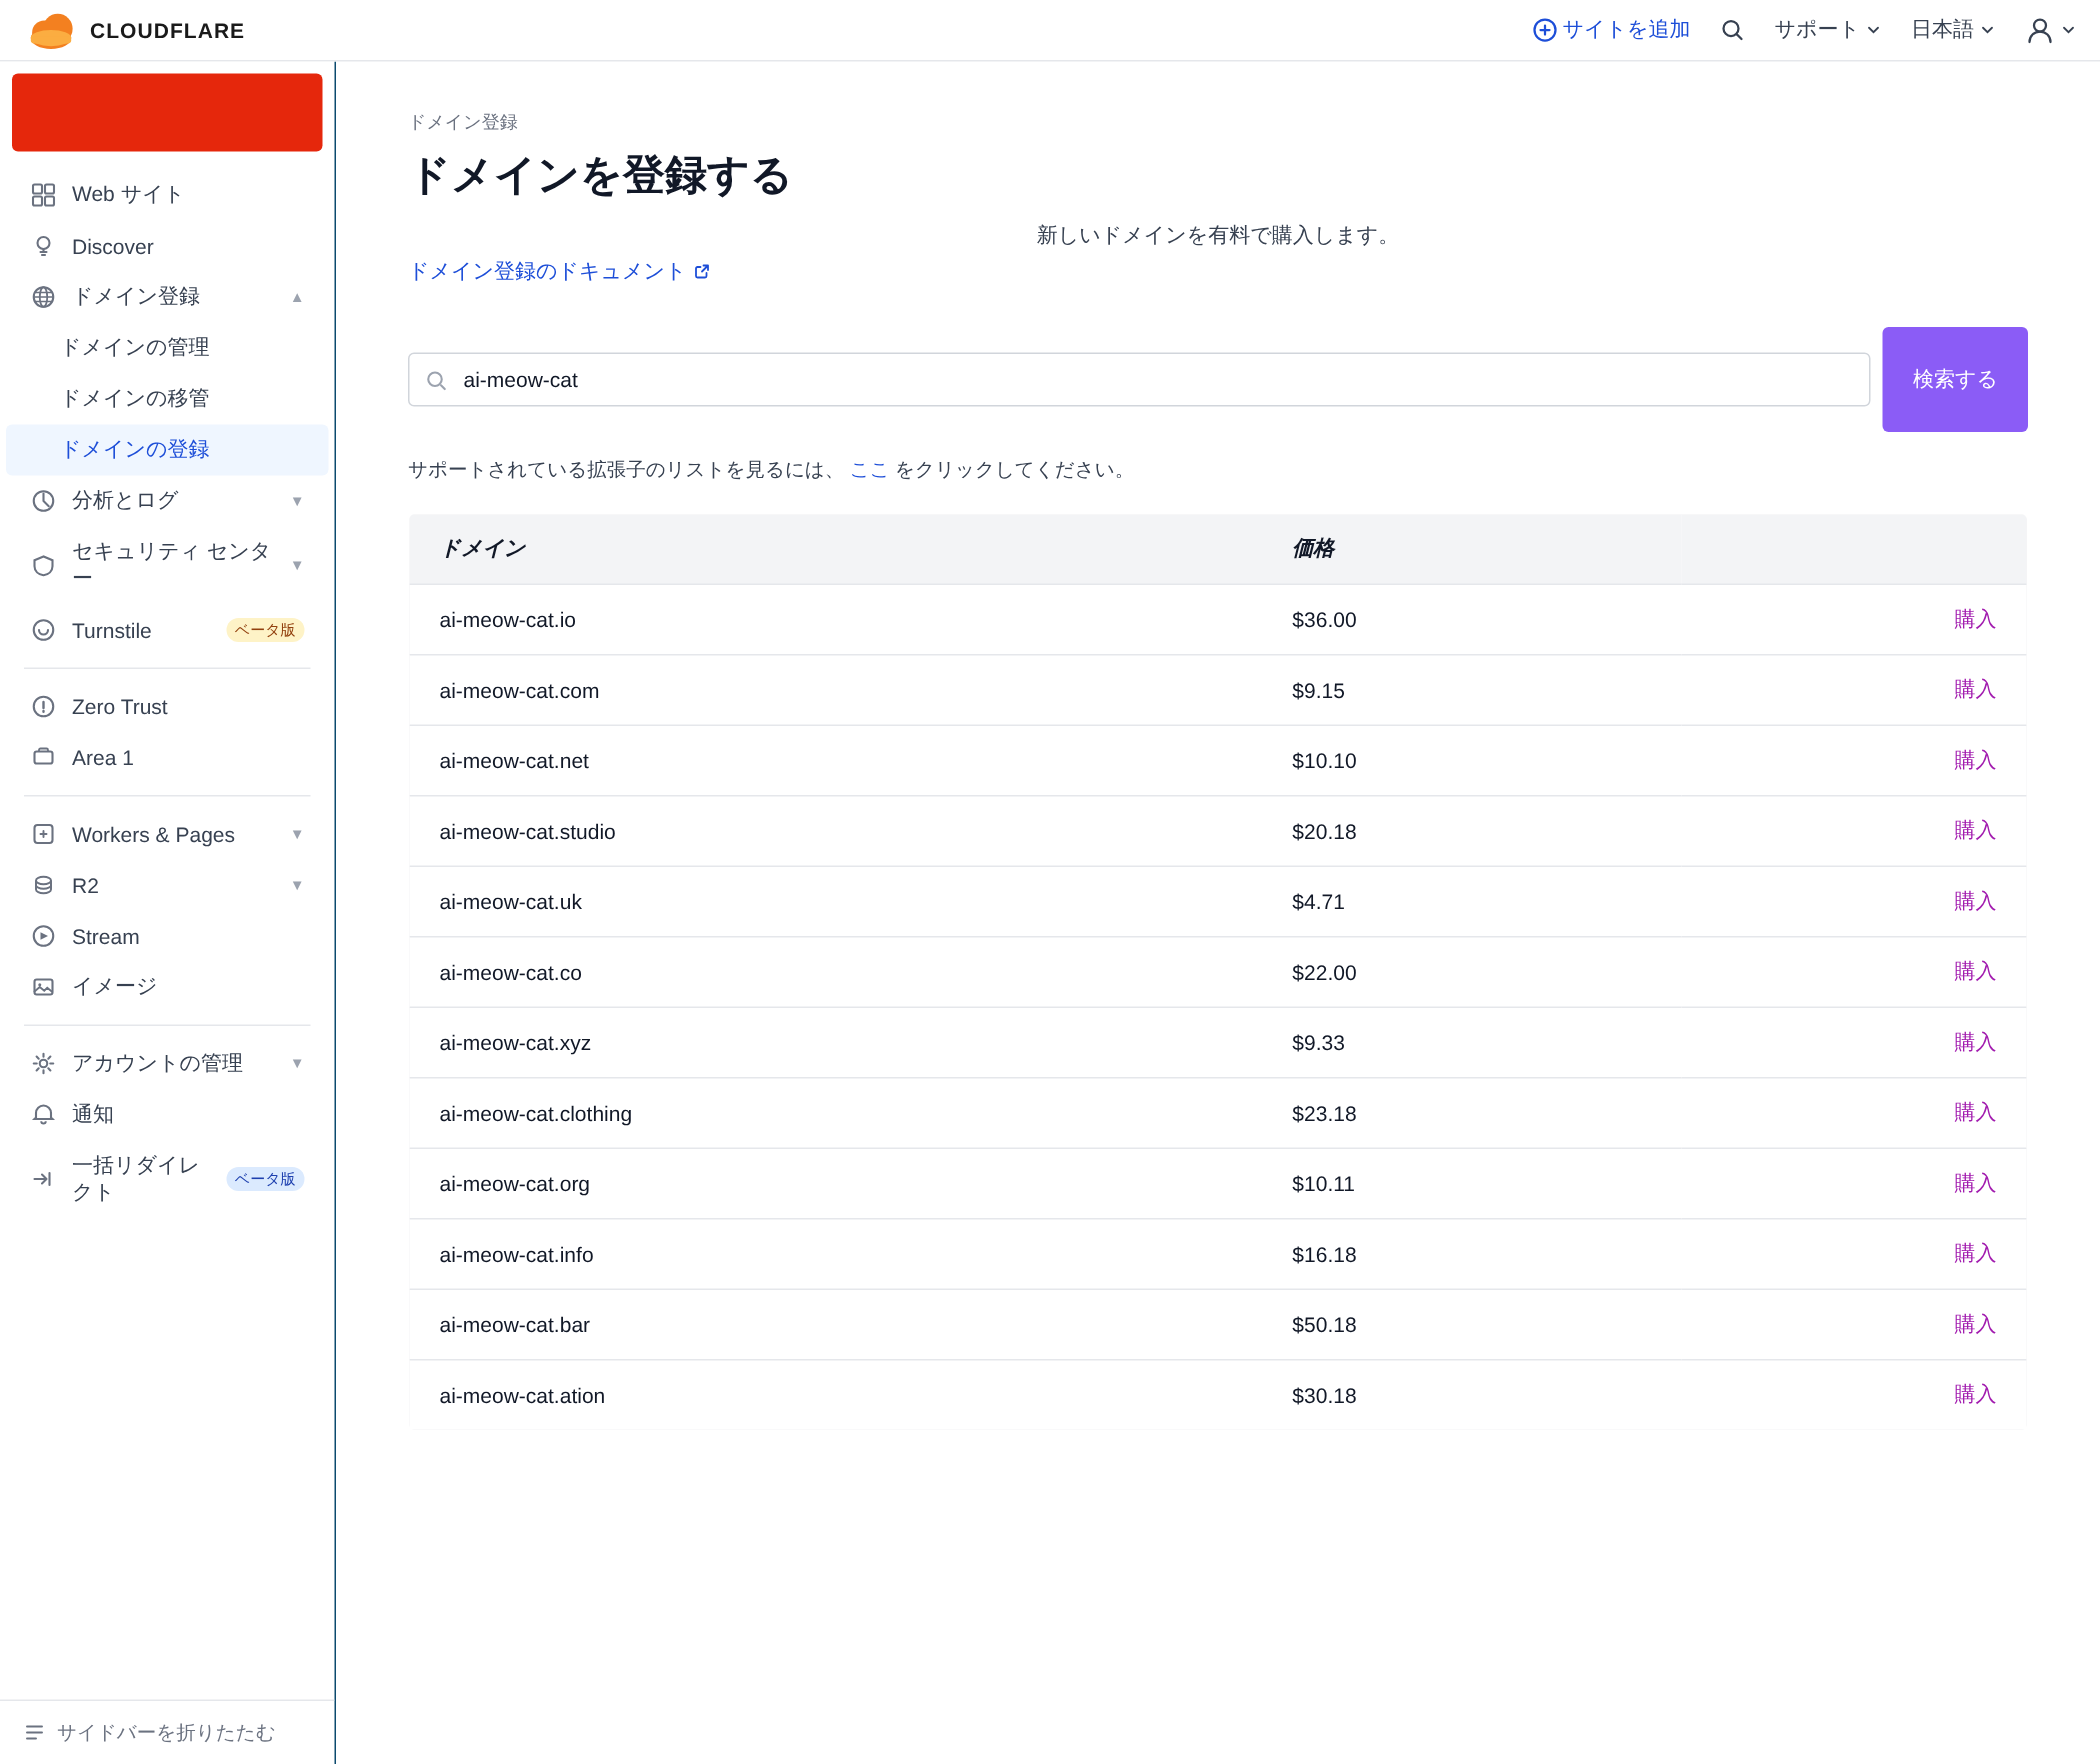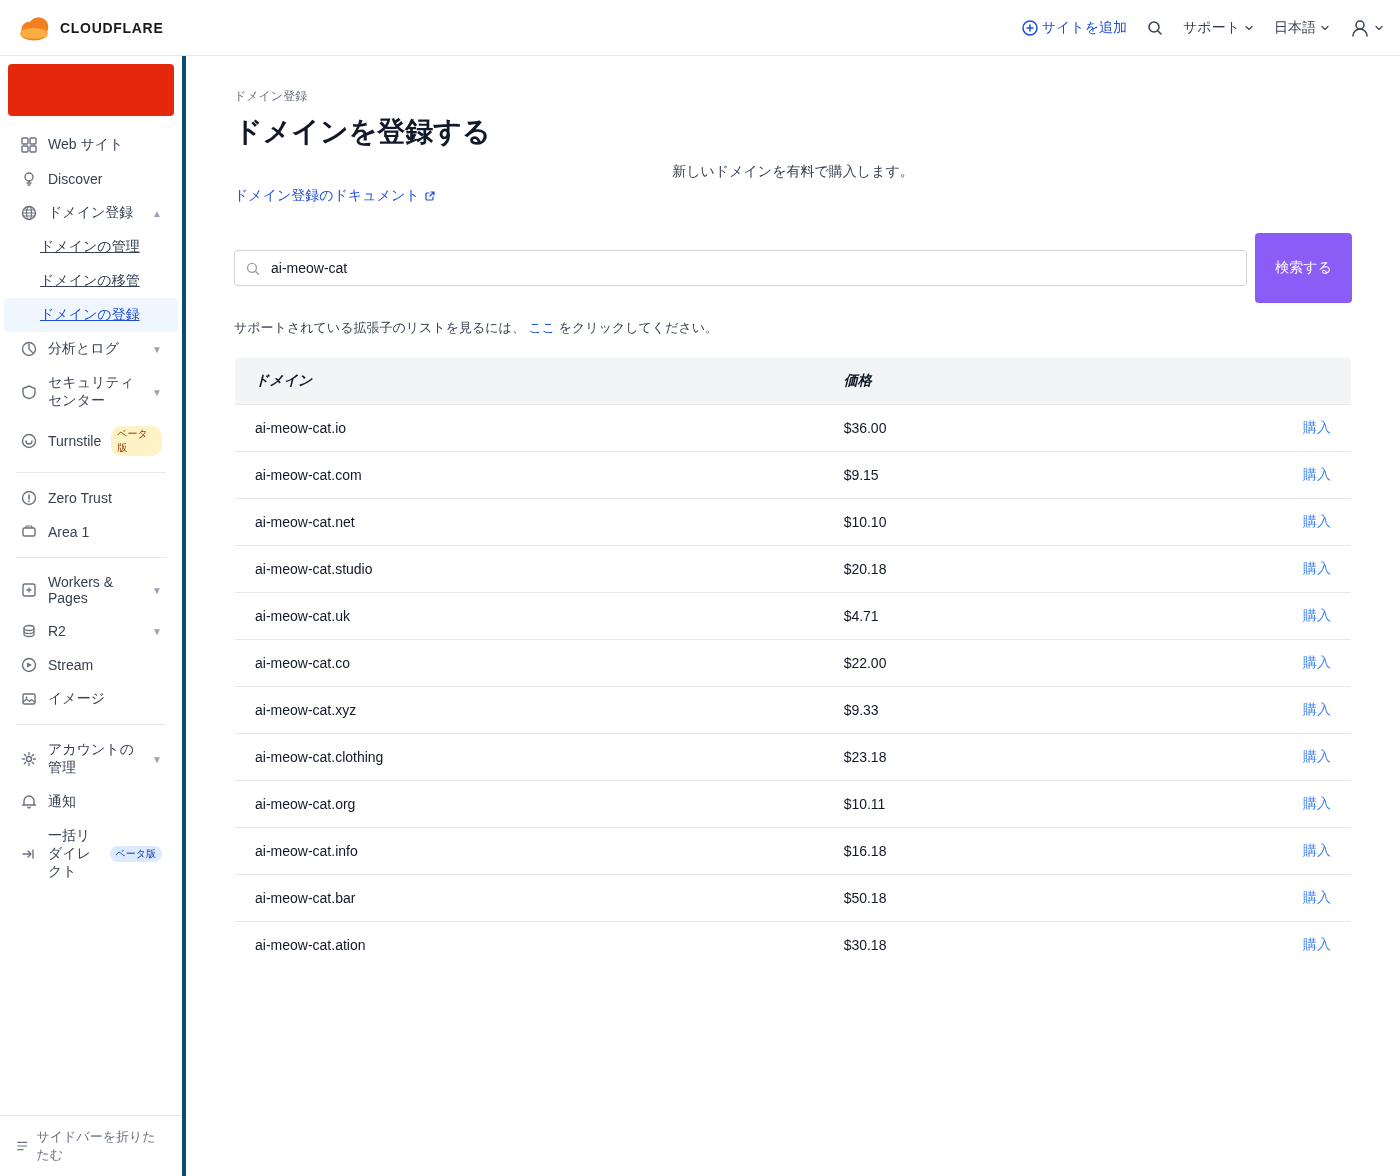--- a/index.html
+++ b/index.html
@@ -1,43 +1,43 @@
 <!DOCTYPE html>
 <html><head>
   <meta charset="utf-8">
   <style>
     * { box-sizing: border-box; margin: 0; padding: 0; }
     body { font-family: -apple-system, BlinkMacSystemFont, 'Segoe UI', sans-serif; font-size: 14px; color: #1a1a1a; background: #fff; display: flex; flex-direction: column; height: 100vh; overflow: hidden; }
 
     
     .header {
-      height: 56px;
+      height: 41px;
       border-bottom: 1px solid #e5e7eb;
       display: flex;
       align-items: center;
       padding: 0 16px;
       justify-content: space-between;
       flex-shrink: 0;
     }
     .header-left { display: flex; align-items: center; }
     .header-right { display: flex; align-items: center; gap: 20px; justify-content: space-between; }
     .header-right-item { display: flex; align-items: center; gap: 4px; cursor: pointer; color: #374151; font-size: 14px; }
 
     
     .logo { display: flex; align-items: center; gap: 8px; cursor: pointer; }
     .logo-text { font-size: 14px; font-weight: 600; color: #1a1a1a; letter-spacing: 0.05em; text-transform: uppercase; }
 
     
     .app-body { display: flex; flex: 1; overflow: hidden; }
 
     
     .sidebar {
-      width: 186px;
+      width: 224px;
       flex-shrink: 0;
-      border-right: 4px solid #0c4a6e;
+      border-right: 1px solid #0c4a6e;
       display: flex;
       flex-direction: column;
       overflow-y: auto;
       background: #fff;
     }
     .sidebar-banner {
       background: #e5270c;
       height: 52px;
       margin: 8px;
       border-radius: 4px;
@@ -49,21 +49,21 @@
       align-items: center;
       gap: 10px;
       padding: 8px 16px;
       cursor: pointer;
       color: #374151;
       font-size: 14px;
       border-radius: 4px;
       margin: 0 4px;
     }
     .sidebar-item.active { background: #eff6ff; color: #1d4ed8; font-weight: 500; }
-    .sidebar-item.indented { padding-left: 36px; text-decoration: underline; }
+    .sidebar-item.indented { padding-left: 36px; }
     .sidebar-item.indented.active { background: #eff6ff; color: #1d4ed8; font-weight: 500; }
     .sidebar-icon { width: 18px; height: 18px; flex-shrink: 0; display: flex; align-items: center; justify-content: center; color: #6b7280; }
     .sidebar-label { flex: 1; }
     .sidebar-chevron { color: #9ca3af; font-size: 10px; }
     .sidebar-divider { height: 1px; background: #e5e7eb; margin: 8px 16px; }
     .sidebar-badge {
       background: #fef3c7;
       color: #92400e;
       font-size: 10px;
       padding: 1px 6px;
@@ -142,21 +142,21 @@
     .domain-table th:last-child { text-align: right; }
     .domain-table td {
       padding: 14px 20px;
       border-bottom: 1px solid #e5e7eb;
       font-size: 14px;
       color: #111827;
     }
     .domain-table tr:last-child td { border-bottom: none; }
     .domain-table .price-col { color: #111827; }
     .domain-table .buy-col { text-align: right; }
-    .buy-link { color: #3b82f6; text-decoration: none; cursor: pointer; text-align: right; }
+    .buy-link { color: #a21caf; text-decoration: none; cursor: pointer; text-align: right; }
 
     
     svg { display: inline-block; vertical-align: middle; }
 
     
     .cf-logo-svg { width: 36px; height: 36px; }
   </style>
 </head>
 <body>
 

